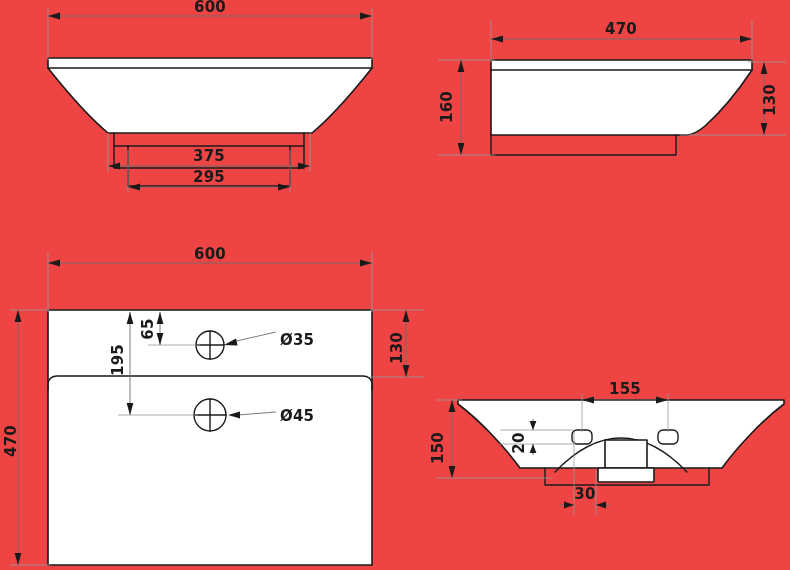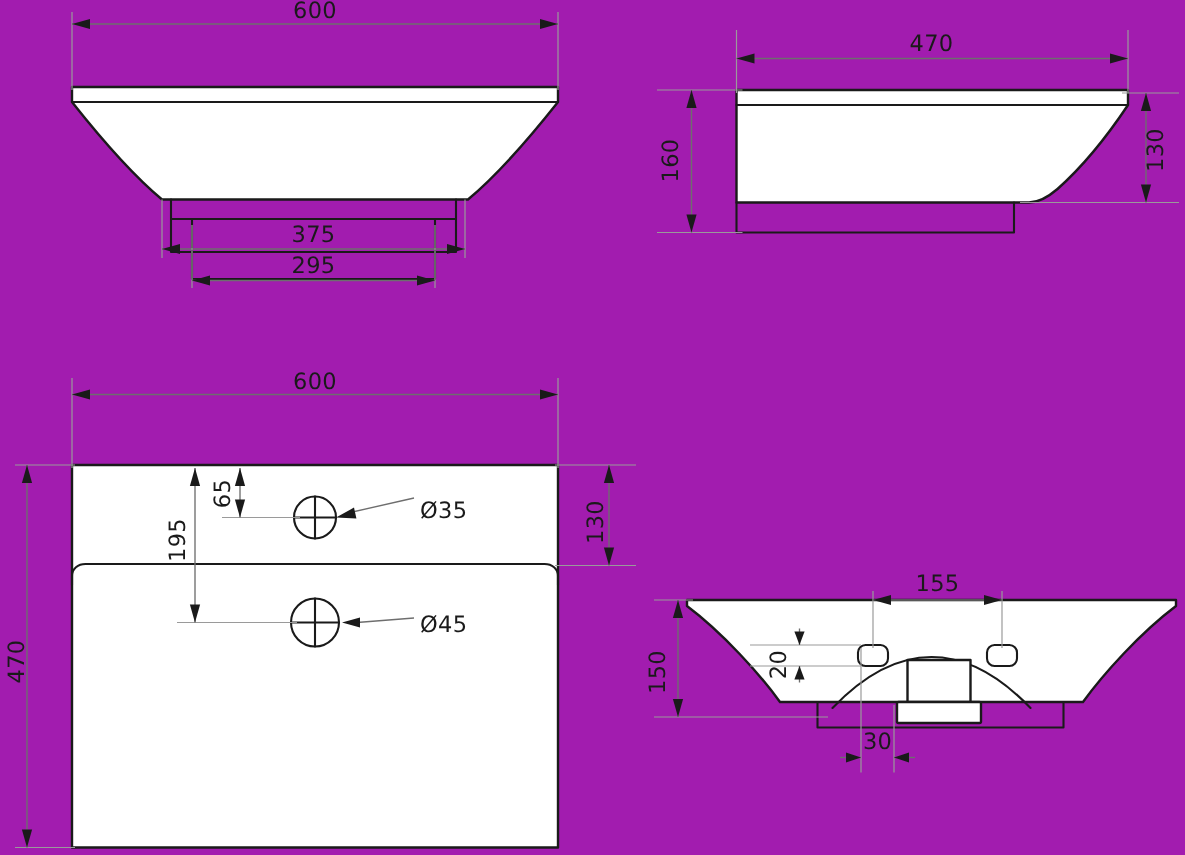--- a/index.html
+++ b/index.html
@@ -10,21 +10,22 @@
   body {
     width: 790px;
     height: 570px;
     font-family: "DejaVu Sans", sans-serif;
     overflow: hidden;
   }
   #sheet {
     position: relative;
     width: 790px;
     height: 570px;
-    background: #a21caf;
+    background: #ef4444;
+    font-weight: bold;
   }
   svg.drawing {
     position: absolute;
     left: 0;
     top: 0;
     width: 790px;
     height: 570px;
     display: block;
   }
   .obj {

